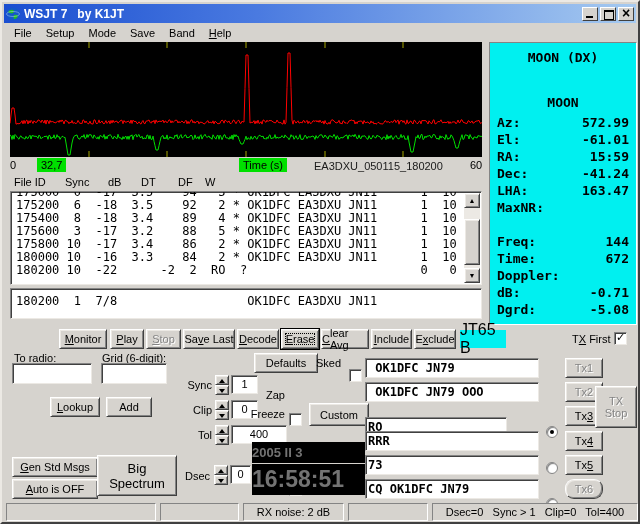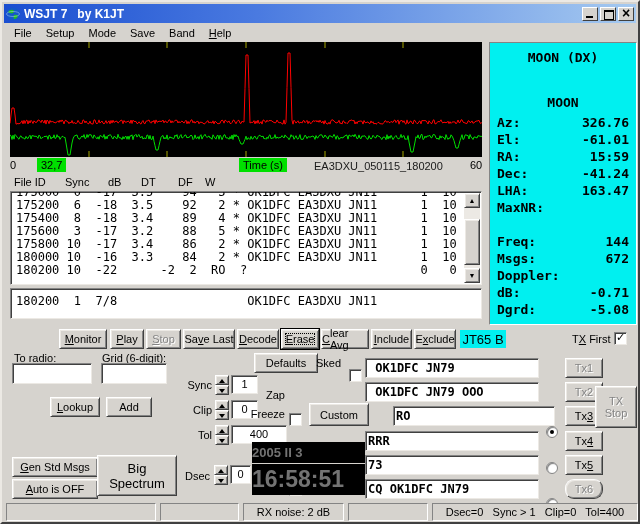--- a/index.html
+++ b/index.html
@@ -75,21 +75,21 @@
   .spinbtn{flex:1;position:relative;}
   .spinbtn.up::after{content:"";position:absolute;left:3px;top:3px;border:3px solid transparent;border-bottom:4px solid #000;border-top:none;}
   .spinbtn.down::after{content:"";position:absolute;left:3px;top:3px;border:3px solid transparent;border-top:4px solid #000;border-bottom:none;}
   .valbox{background:#fff;border-top:1px solid #848484;border-left:1px solid #848484;
     border-right:1px solid #ECE9E4;border-bottom:1px solid #ECE9E4;
     box-shadow:inset 1px 1px 0 #404040;text-align:center;font-size:11px;line-height:17px;}
   .field{font-family:"DejaVu Sans Mono","Liberation Mono",monospace;font-size:12px;font-weight:bold;
     background:#fff;border-top:1px solid #848484;border-left:1px solid #848484;
     border-right:1px solid #ECE9E4;border-bottom:1px solid #ECE9E4;
     box-shadow:inset 1px 1px 0 #404040;padding:0 2px;outline:none;}
-  .modelab{background:#00F0F0;display:flex;align-items:center;justify-content:center;font-size:13px;}
+  .modelab{background:#00F0F0;display:flex;align-items:center;justify-content:center;font-size:16px;}
   .clockbox{background:#000;color:#737373;font-weight:bold;padding-right:8px;}
   
   .spanel{position:absolute;top:501px;height:18px;background:#D6D3CE;
     border-top:1px solid #848484;border-left:1px solid #848484;
     border-right:1px solid #fff;border-bottom:1px solid #fff;
     display:flex;align-items:center;justify-content:center;white-space:pre;font-size:11px;}
   label{font-size:11px;}
 </style>
 </head>
 <body>
@@ -136,21 +136,21 @@
       </svg>
   </div>
 
   <div class="abs astro" id="astro-panel" style="background: rgb(0, 240, 240);">
     <div class="astro-title">MOON  (DX)</div>
     <div class="astro-target">MOON</div>
     <div>
 
         <div class="astro-row">
           <span>Az:</span>
-          <span>326.76</span>
+          <span>572.99</span>
         </div>
 
         <div class="astro-row">
           <span>El:</span>
           <span>-61.01</span>
         </div>
 
         <div class="astro-row">
           <span>RA:</span>
           <span>15:59</span>
@@ -175,21 +175,21 @@
           <span></span>
           <span></span>
         </div>
 
         <div class="astro-row">
           <span>Freq:</span>
           <span>144</span>
         </div>
 
         <div class="astro-row">
-          <span>Msgs:</span>
+          <span>Time:</span>
           <span>672</span>
         </div>
 
         <div class="astro-row">
           <span>Doppler:</span>
           <span></span>
         </div>
 
         <div class="astro-row">
           <span>dB:</span>
@@ -285,21 +285,21 @@
   <div class="abs raised btn" style="left:307px;top:401px;width:60px;height:23px;">Custom</div>
 
   <input class="abs field" style="left: 363px; top: 356px; width: 174px; height: 20px;" value=" OK1DFC JN79">
   <div class="abs radio sel" style="left:544px;top:359px;"></div>
   <div class="abs raised btn disabled" style="left:563px;top:356px;width:38px;height:20px;">Tx1</div>
 
   <input class="abs field" style="left: 363px; top: 380px; width: 174px; height: 20px;" value=" OK1DFC JN79 OOO">
   <div class="abs radio" style="left:544px;top:383px;"></div>
   <div class="abs raised btn disabled" style="left:563px;top:380px;width:38px;height:20px;">Tx2</div>
 
-  <input class="abs field" style="left: 363px; top: 404px; width: 162px; height: 20px; margin-left: 28px;" value="RO">
+  <input class="abs field" style="left: 363px; top: 415px; width: 142px; height: 20px;" value="RO">
   <div class="abs radio" style="left:544px;top:407px;"></div>
   <div class="abs raised btn" style="left:563px;top:404px;width:38px;height:20px;">Tx<u>3</u></div>
 
   <input class="abs field" style="left: 363px; top: 429px; width: 174px; height: 20px;" value="RRR">
 
   <div class="abs raised btn" style="left:563px;top:429px;width:38px;height:20px;">Tx<u>4</u></div>
 
   <input class="abs field" style="left: 363px; top: 453px; width: 174px; height: 20px;" value="73">
 
   <div class="abs raised btn" style="left:563px;top:453px;width:38px;height:20px;">Tx<u>5</u></div>

